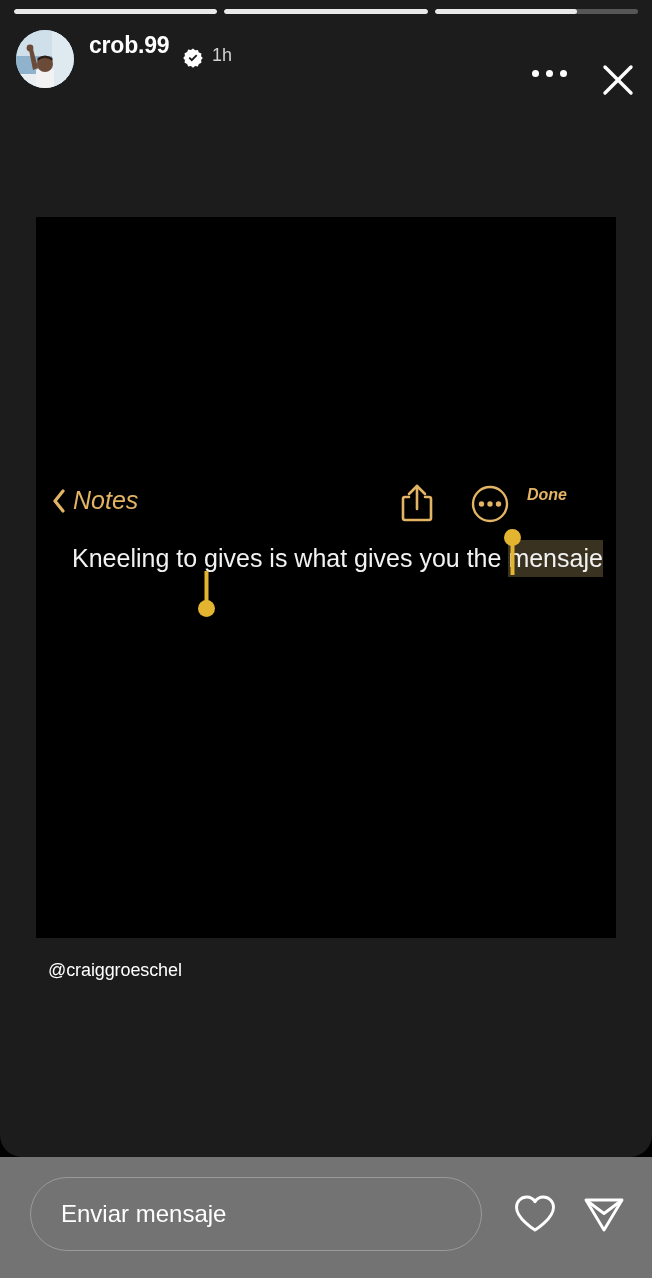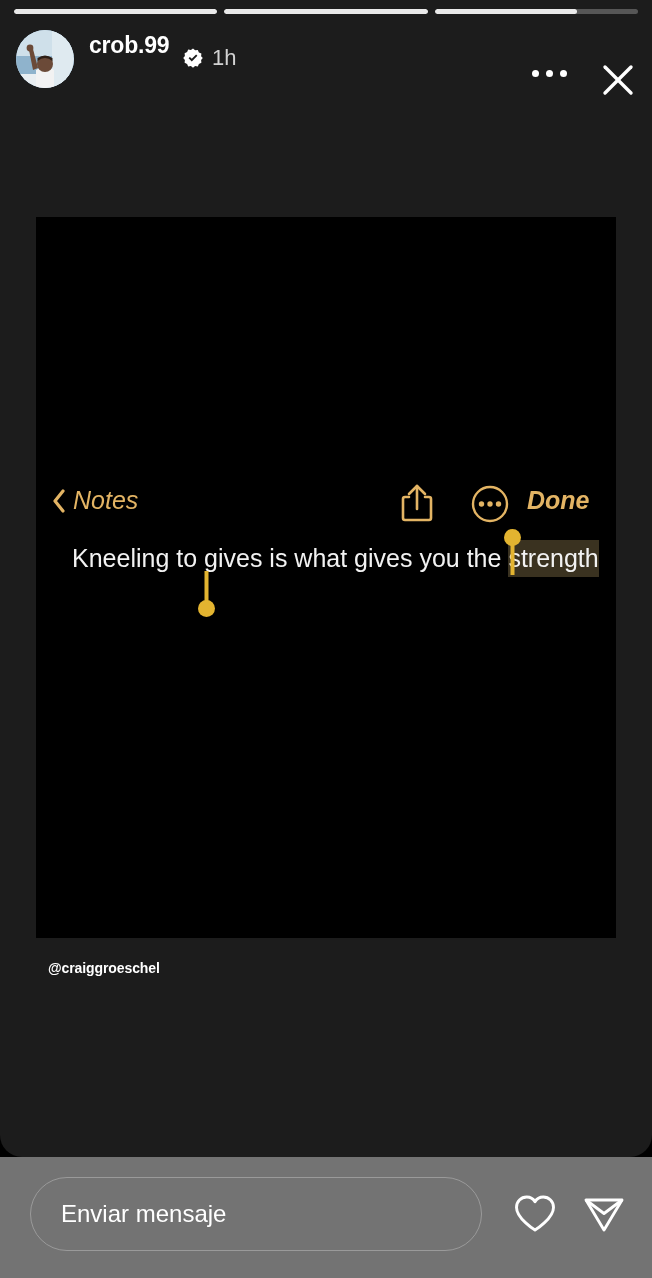--- a/index.html
+++ b/index.html
@@ -49,21 +49,21 @@
     font-size:23px; font-weight:bold; color:#fff;
     letter-spacing:-0.2px;
   }
   .verified{
     position:absolute; left:183px; top:20px;
     width:20px; height:20px;
   }
   .verified svg{ display:block; width:20px; height:20px; }
   .ts{
     position:absolute; left:212px; top:17px;
-    font-size:22px; color:#d2d2d2;
+    font-size:18px; color:#d2d2d2;
   }
   .more-dots{
     position:absolute; left:532px; top:42px;
     display:flex; gap:7px; align-items:center;
     cursor:pointer;
   }
   .more-dots i{
     display:block; width:7px; height:7px; border-radius:50%; background:#fff;
   }
   .close-x{
@@ -90,21 +90,21 @@
   .nt-share{
     position:absolute; left:361px; top:0px;
     width:40px; height:42px; cursor:pointer;
   }
   .nt-ell{
     position:absolute; left:434px; top:2px;
     width:40px; height:40px; cursor:pointer;
   }
   .nt-done{
     position:absolute; left:491px; top:4px;
-    font-size:25px; font-weight:bold; color:#e3b464; cursor:pointer;
+    font-size:16px; font-weight:bold; color:#e3b464; cursor:pointer;
   }
 
   
   .note-body{
     position:absolute; left:36px; top:325px;
     width:520px;
     font-size:25px; line-height:33px; color:#f2f2f2;
   }
   .note-body .ln{ display:block; white-space:nowrap; }
   .sel{
@@ -119,21 +119,21 @@
   }
   .handle-end{
     position:absolute; left:126px; top:29px;
     width:17px; height:46px;
     pointer-events:none;
   }
 
   
   .caption{
     position:absolute; left:48px; top:960px;
-    font-size:14px; font-weight:bold; color:#fff;
+    font-size:18px; font-weight:normal; color:#fff;
     letter-spacing:-0.1px;
   }
 
   
   .bottom-bar{
     position:absolute; left:0; top:1157px; width:652px; height:129px;
     background:#737373;
   }
   .msg-input{
     position:absolute; left:30px; top:20px;
@@ -251,21 +251,21 @@
             <circle cx="11.5" cy="20" r="2.7" fill="#e3b464"></circle>
             <circle cx="20" cy="20" r="2.7" fill="#e3b464"></circle>
             <circle cx="28.5" cy="20" r="2.7" fill="#e3b464"></circle>
           </svg>
         </div>
 
         <div class="nt-done">Done</div>
       </div>
 
       <div class="note-body">
-        <span class="ln"><span>Kneeling to gives is what gives you the </span><span class="sel">strength</span></span>
+        <span class="ln"><span>Kneeling to gives is what gives you the </span><span class="sel">mensaje</span></span>
 
         <span class="handle-start">
           <svg viewBox="0 0 17 46" xmlns="http://www.w3.org/2000/svg">
             <circle cx="8.5" cy="8.5" r="8.5" fill="#e3b430"></circle>
             <rect x="6.5" y="8" width="4" height="38" fill="#e3b430"></rect>
           </svg>
         </span>
 
         <span class="handle-end">
           <svg viewBox="0 0 17 46" xmlns="http://www.w3.org/2000/svg">

